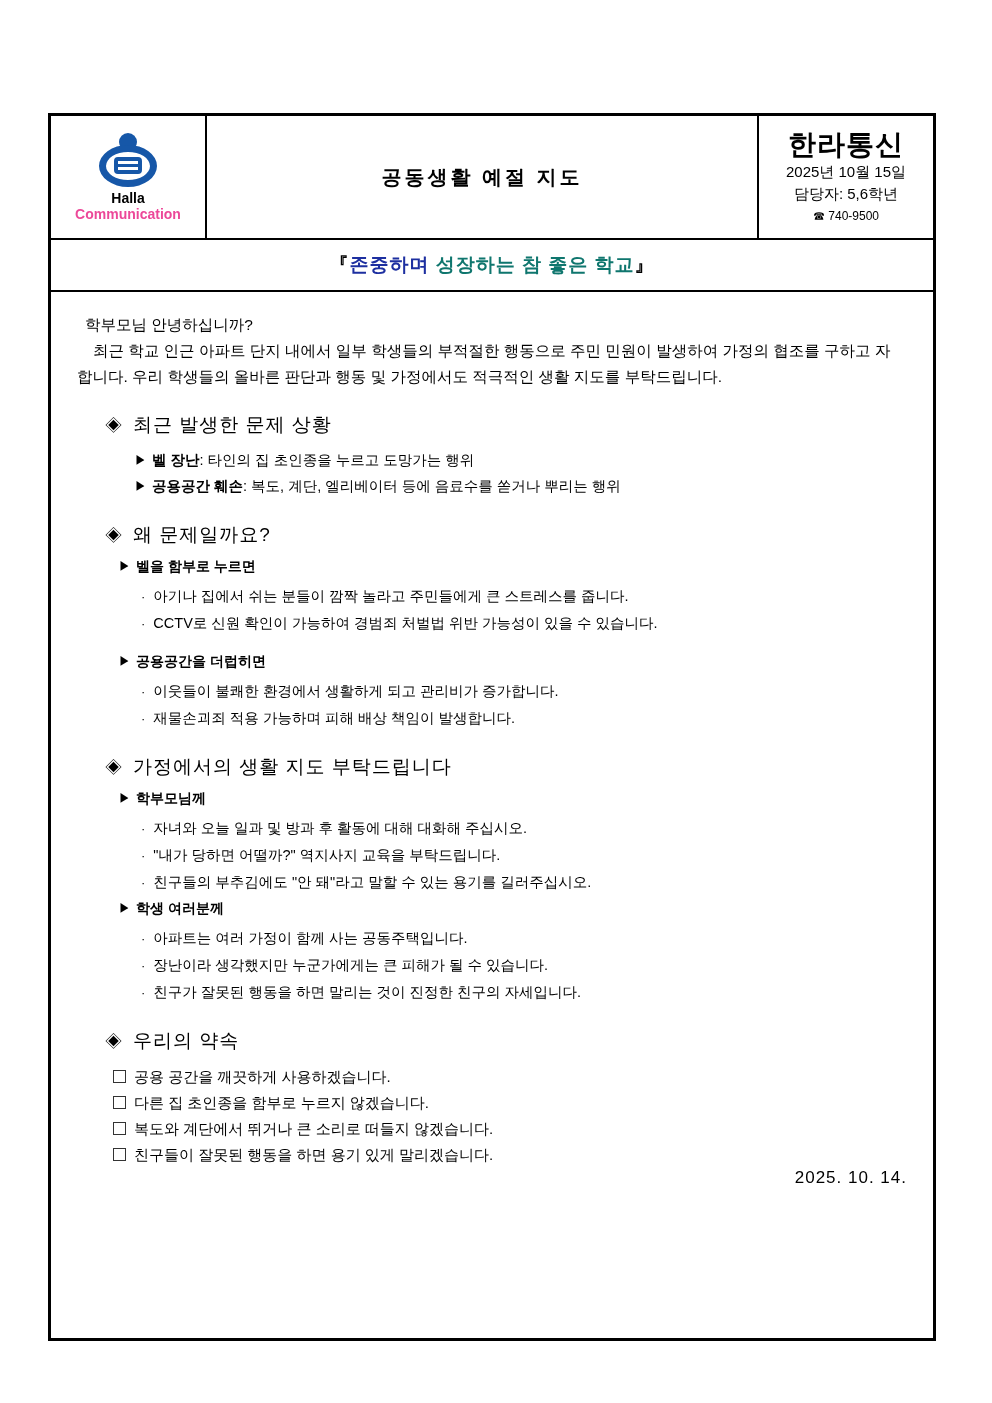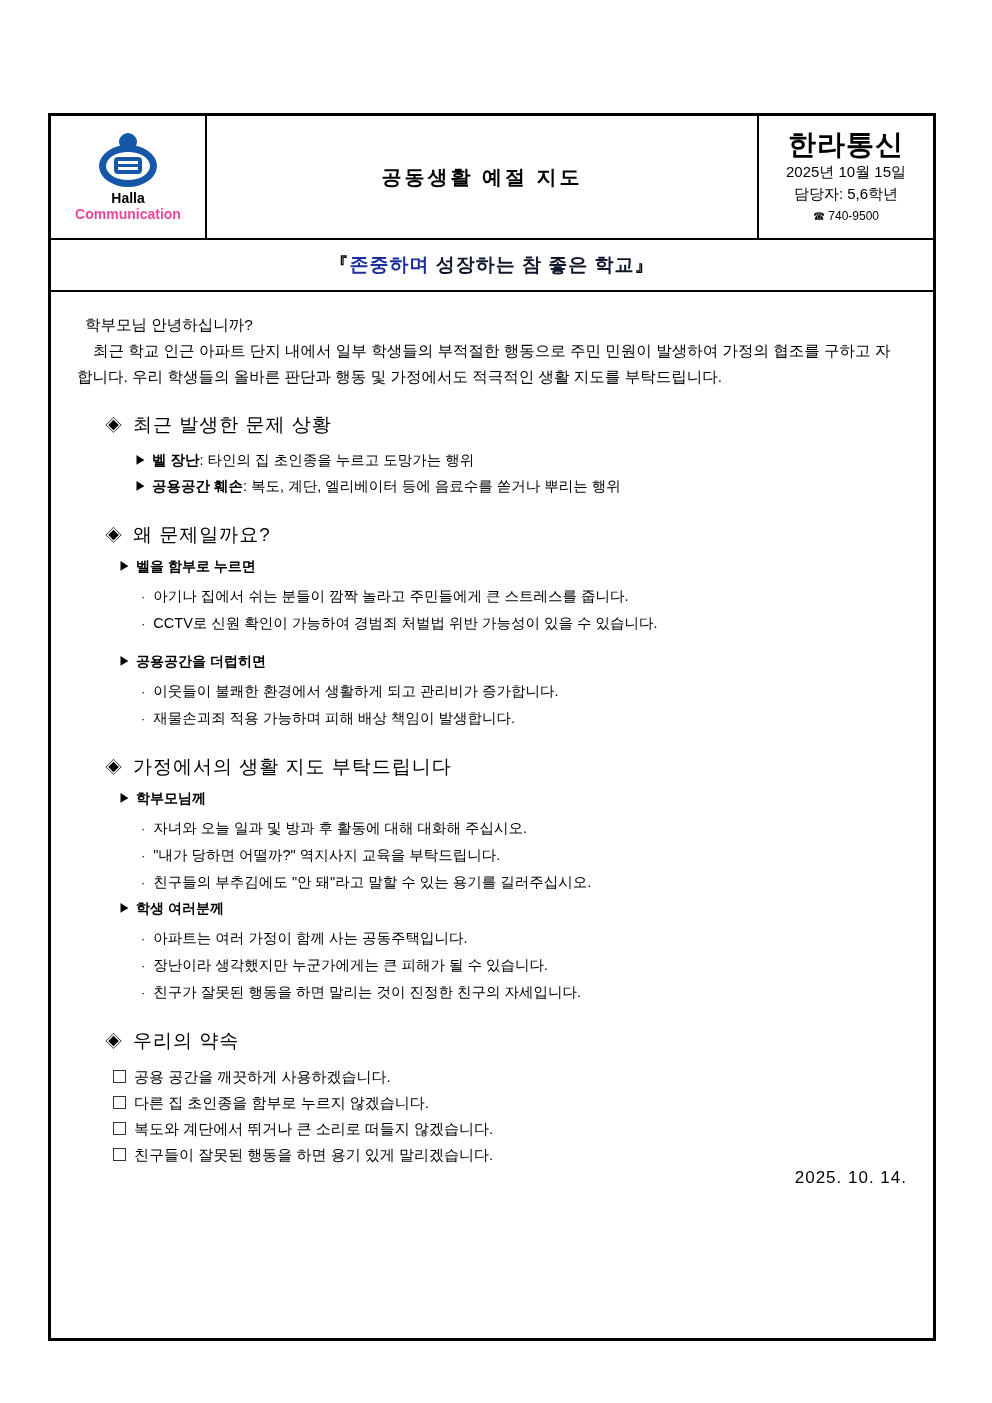--- a/index.html
+++ b/index.html
@@ -143,21 +143,21 @@
     border-bottom: 2px solid #000;
     box-sizing: border-box;
     display: flex;
     align-items: center;
     justify-content: center;
     font-size: 19px;
     font-weight: bold;
     letter-spacing: 1px;
   }
   .slogan .b { color: #1d2fa0; }
-  .slogan .o { color: #0f172a; }
+  .slogan .o { color: #0f766e; }
   
   .body {
     padding: 20px 26px 10px 26px;
   }
   .intro p {
     margin: 0;
     font-size: 15.5px;
     line-height: 26px;
   }
   .intro .first { margin-left: 8px; }

